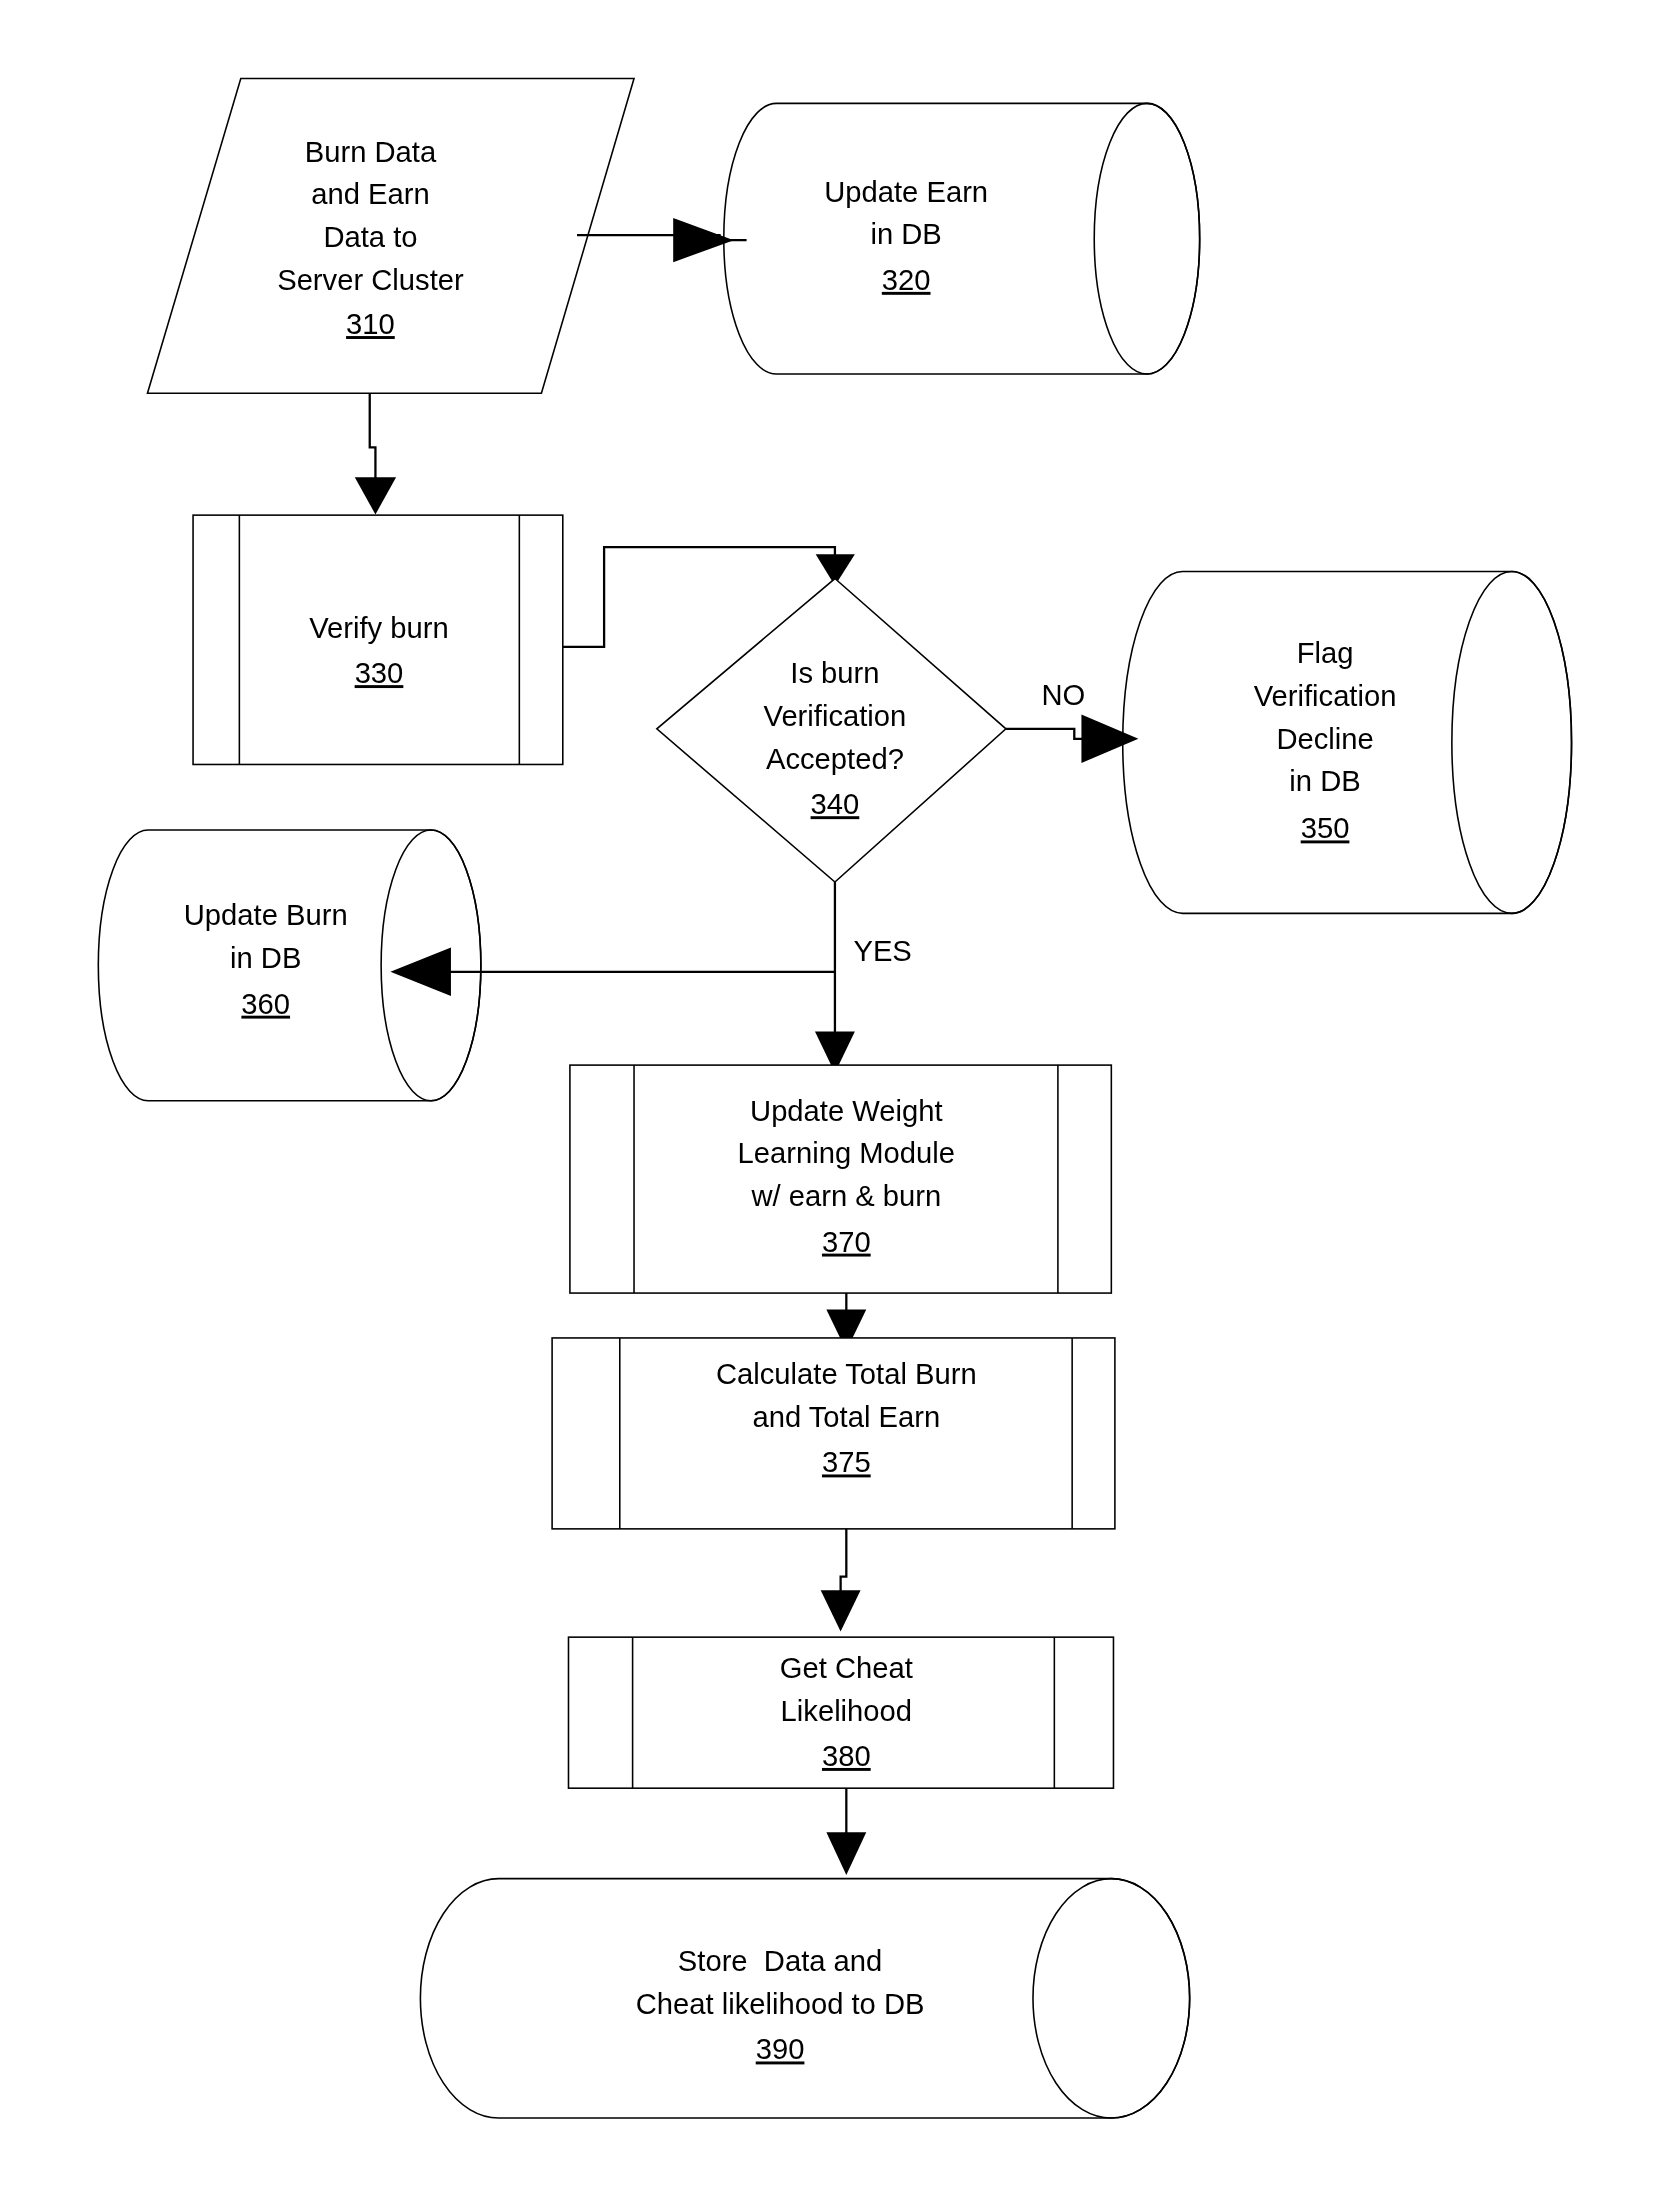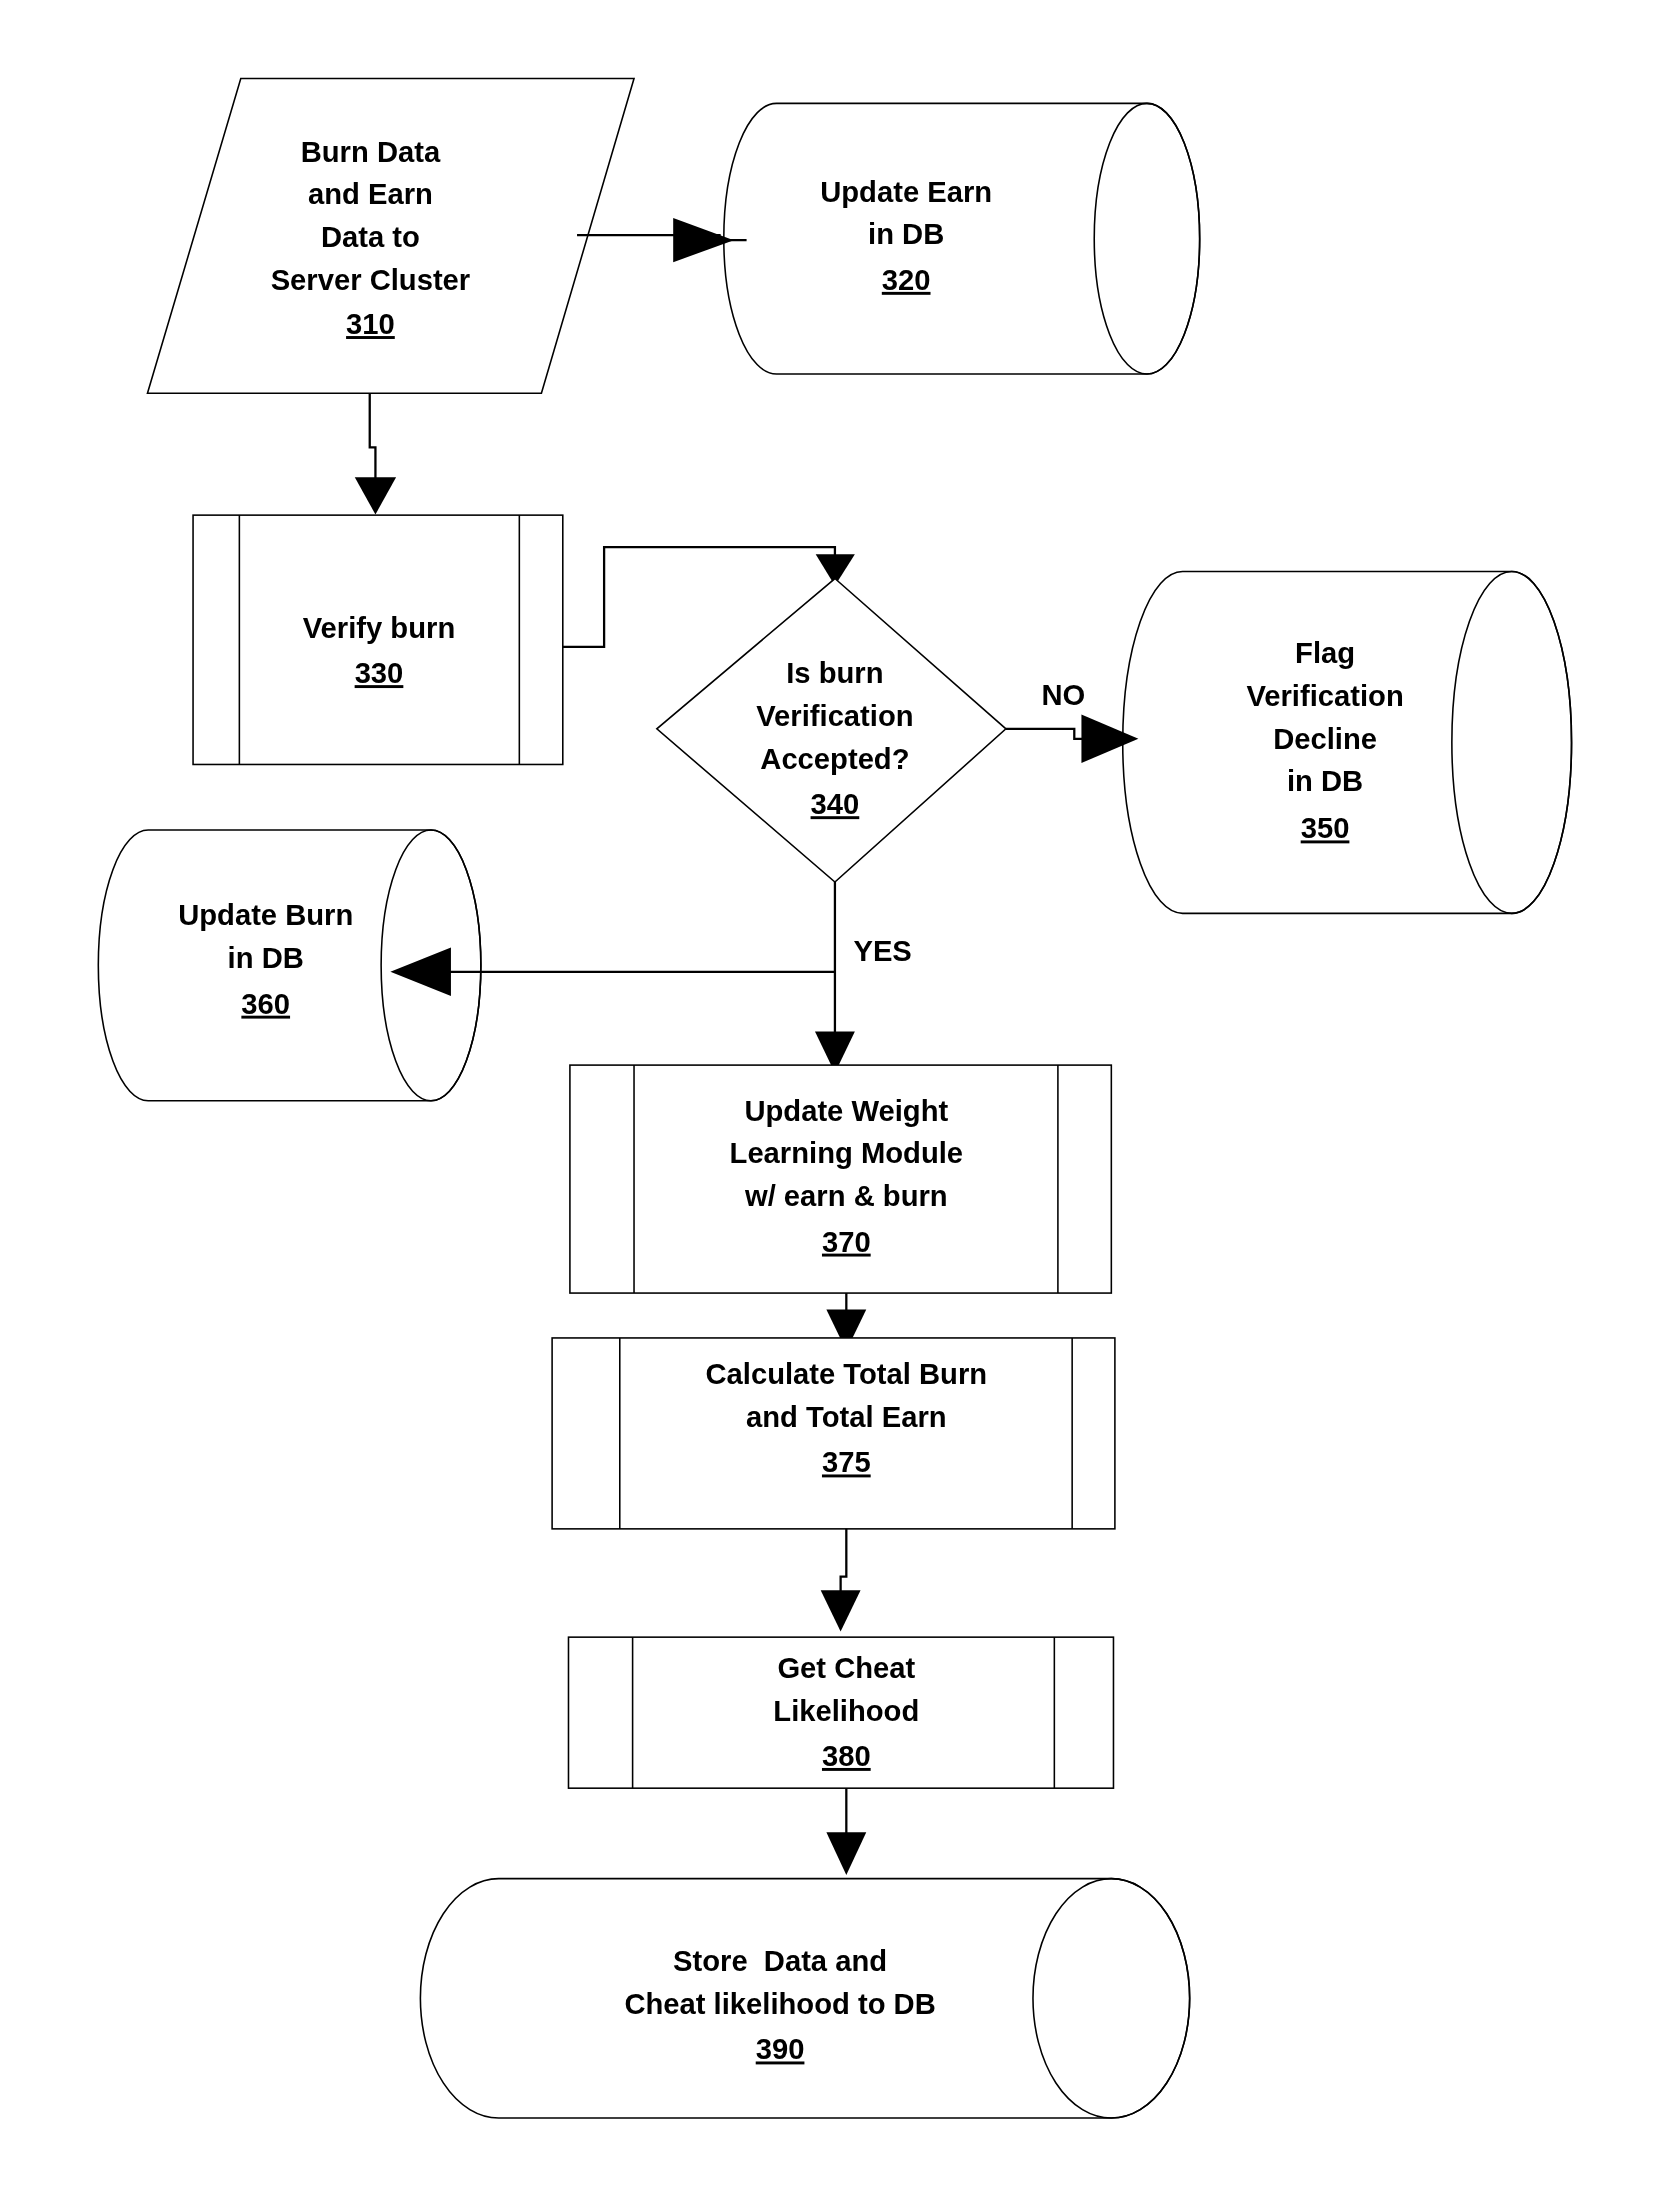--- a/index.html
+++ b/index.html
@@ -11,21 +11,20 @@
     width: 1667px;
     height: 2205px;
     font-family: "Liberation Sans", sans-serif;
     overflow: hidden;
   }
   #flowchart-root {
     position: relative;
     width: 1667px;
     height: 2205px;
     background: #ffffff;
-    font-weight: bold;
   }
   svg.diagram {
     display: block;
     width: 1667px;
     height: 2205px;
   }
   .shape-outline {
     fill: #ffffff;
     stroke: #000000;
     stroke-width: 2.2;

